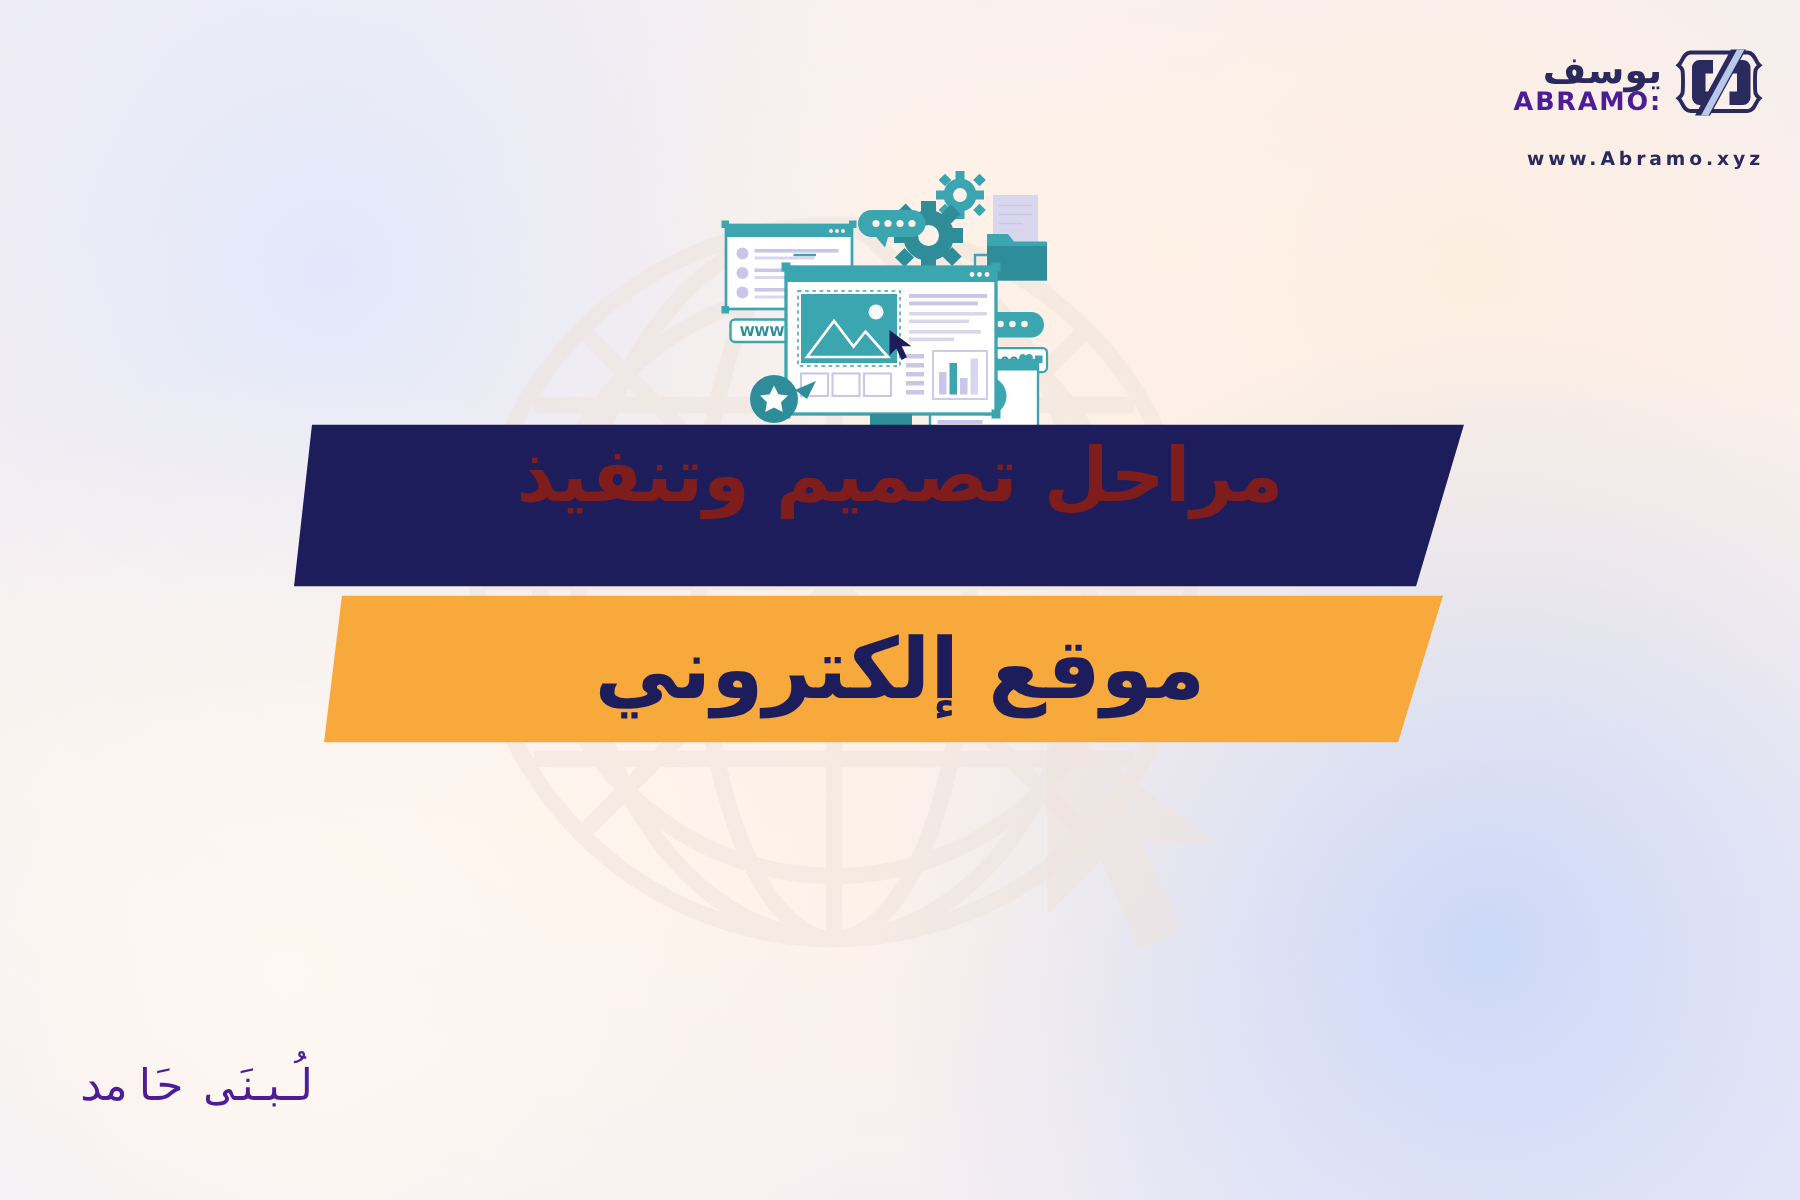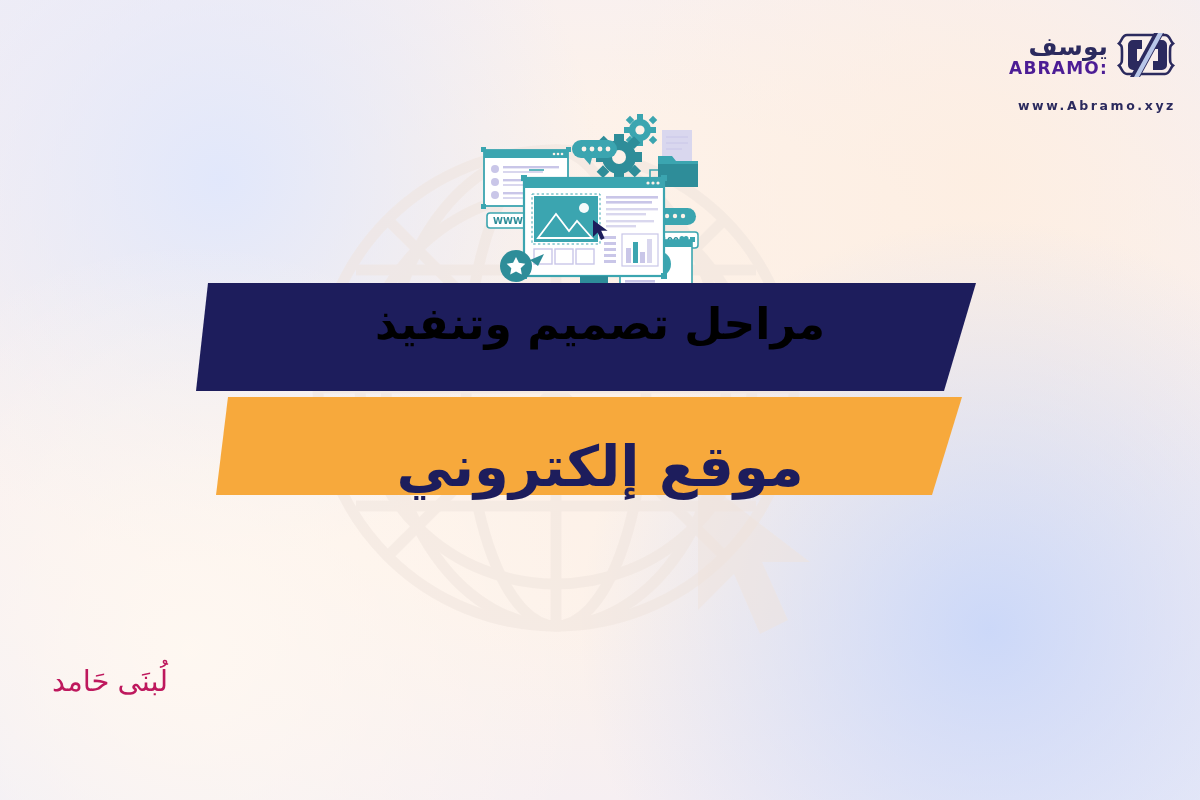--- a/index.html
+++ b/index.html
@@ -52,22 +52,22 @@
   .ban { position:absolute; left:0; width:1200px; }
   .ban svg { display:block; }
 
   .ban-text {
     position:absolute; width:1200px; text-align:center;
     direction:rtl; unicode-bidi:bidi-override;
     font-family:"DejaVu Sans", sans-serif;
     font-weight:bold; letter-spacing:-1px;
     white-space:nowrap;
   }
-  .t1 { top:298px; font-size:44px; color:#000000; }
-  .t2 { top:414px; font-size:56px; color:#1d1d5c;margin-top:20px; }
+  .t1 { top:288px; font-size:50px; color:#7f1d1d; }
+  .t2 { top:414px; font-size:56px; color:#1d1d5c; }
 
   
   .logo { position:absolute; right:22px; top:22px; width:190px; height:86px; }
   .logo-row1 { display:flex; align-items:flex-end; justify-content:flex-end; gap:6px; height:56px; }
   .logo-txtcol { display:flex; flex-direction:column; }
   .logo-ar {
     direction:rtl; font-size:25px; font-weight:bold; color:#2b2a5e;
     line-height:1; letter-spacing:-1px;
   }
   .logo-latin {
@@ -75,23 +75,23 @@
     letter-spacing:1.2px; line-height:1.05; margin-top:1px;
   }
   .logo-mark { width:64px; height:46px; flex:0 0 auto; }
   .logo-url {
     text-align:right; font-size:12.5px; font-weight:bold; color:#2b2a5e;
     letter-spacing:2.6px; margin-top:20px; padding-right:2px;
   }
 
   
   .author {
-    position:absolute; left:52px; top:664px;
-    direction:rtl; font-size:29px; color:#be185d;
-    font-family:Liberation Sans, sans-serif; font-weight:400;
+    position:absolute; left:52px; top:706px;
+    direction:rtl; font-size:29px; color:#4c1d95;
+    font-family:Liberation Mono, monospace; font-weight:400;
     letter-spacing:1px;
   }
 </style>
 </head>
 <body>
 
 <div id="stage">
 
   <div class="bg-base"></div>
   <div class="bg-tl"></div>

